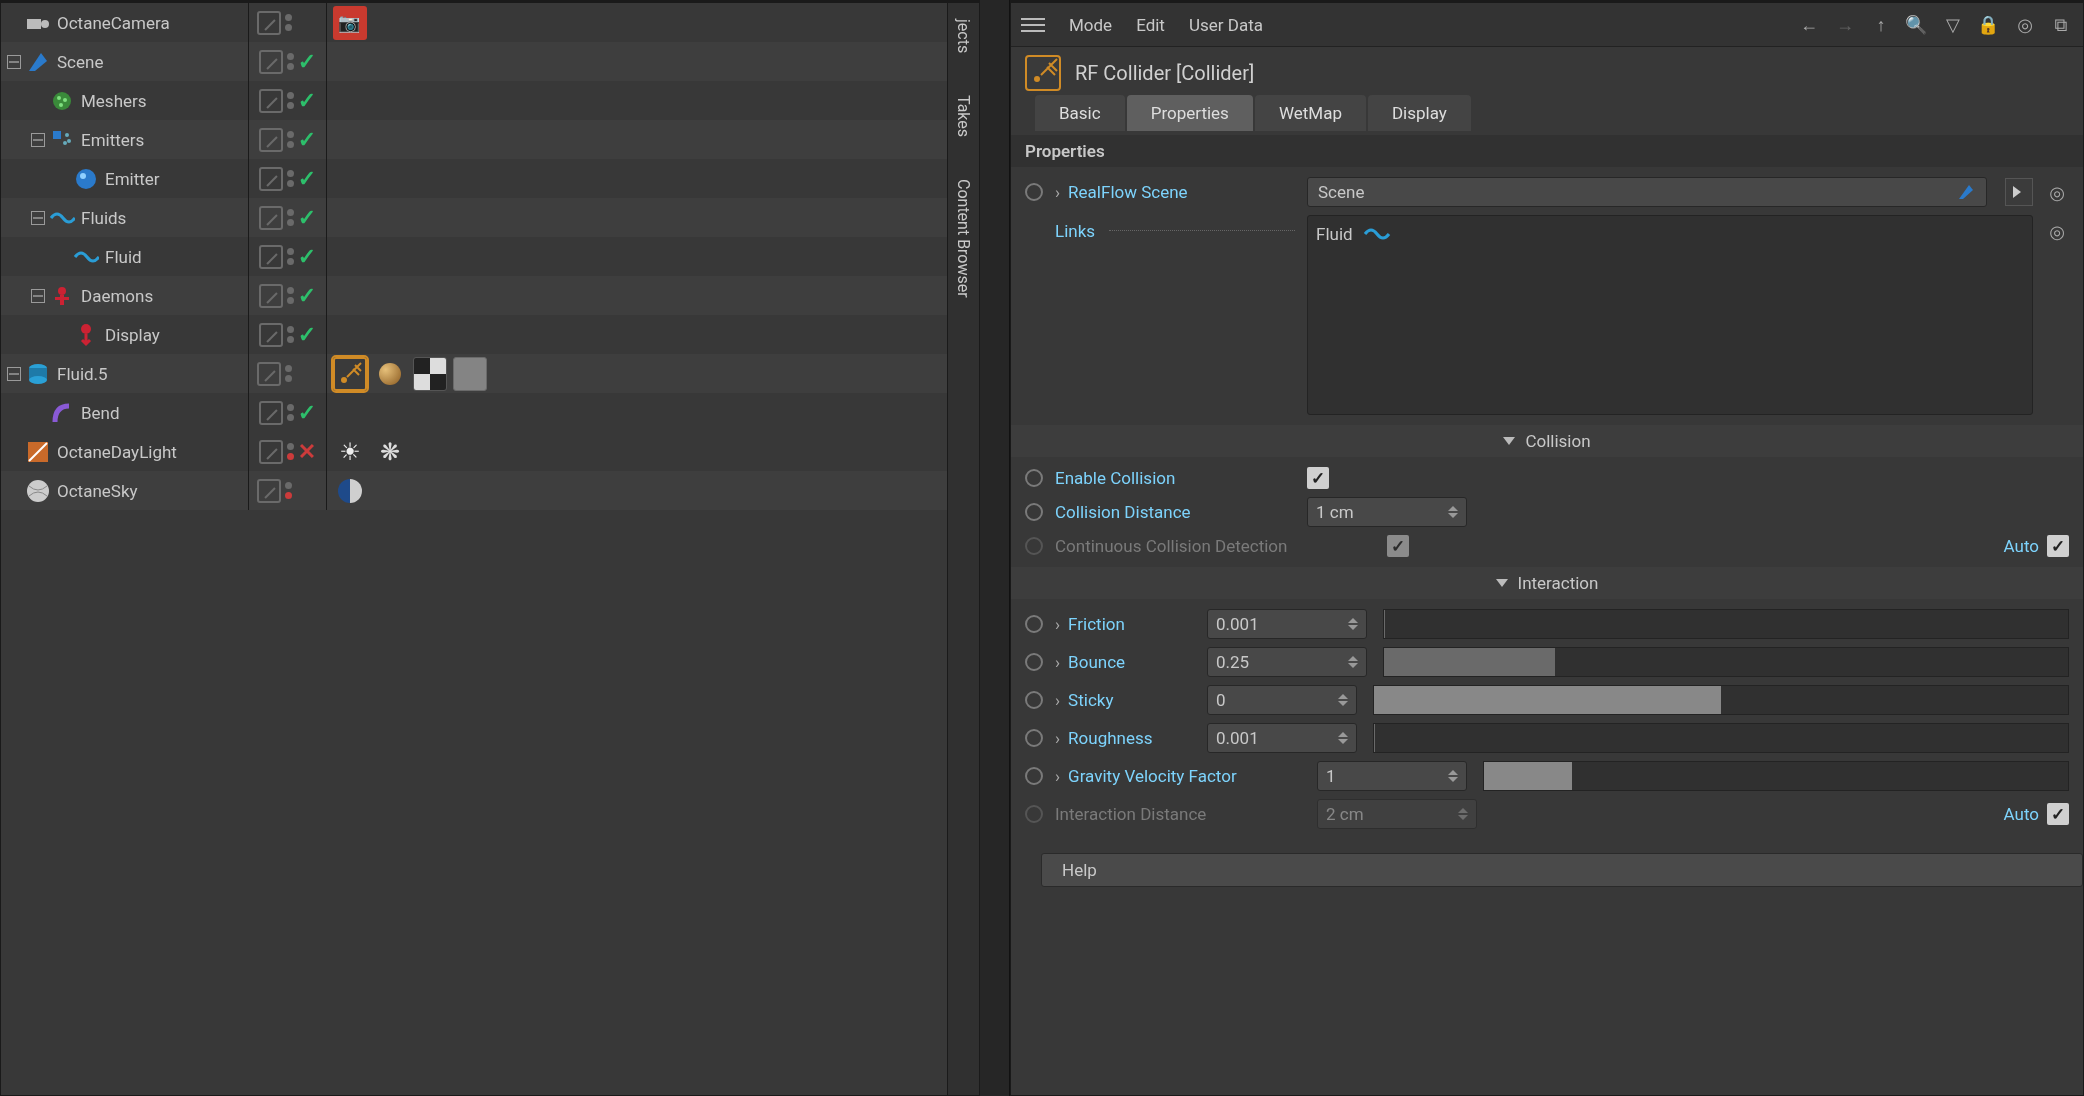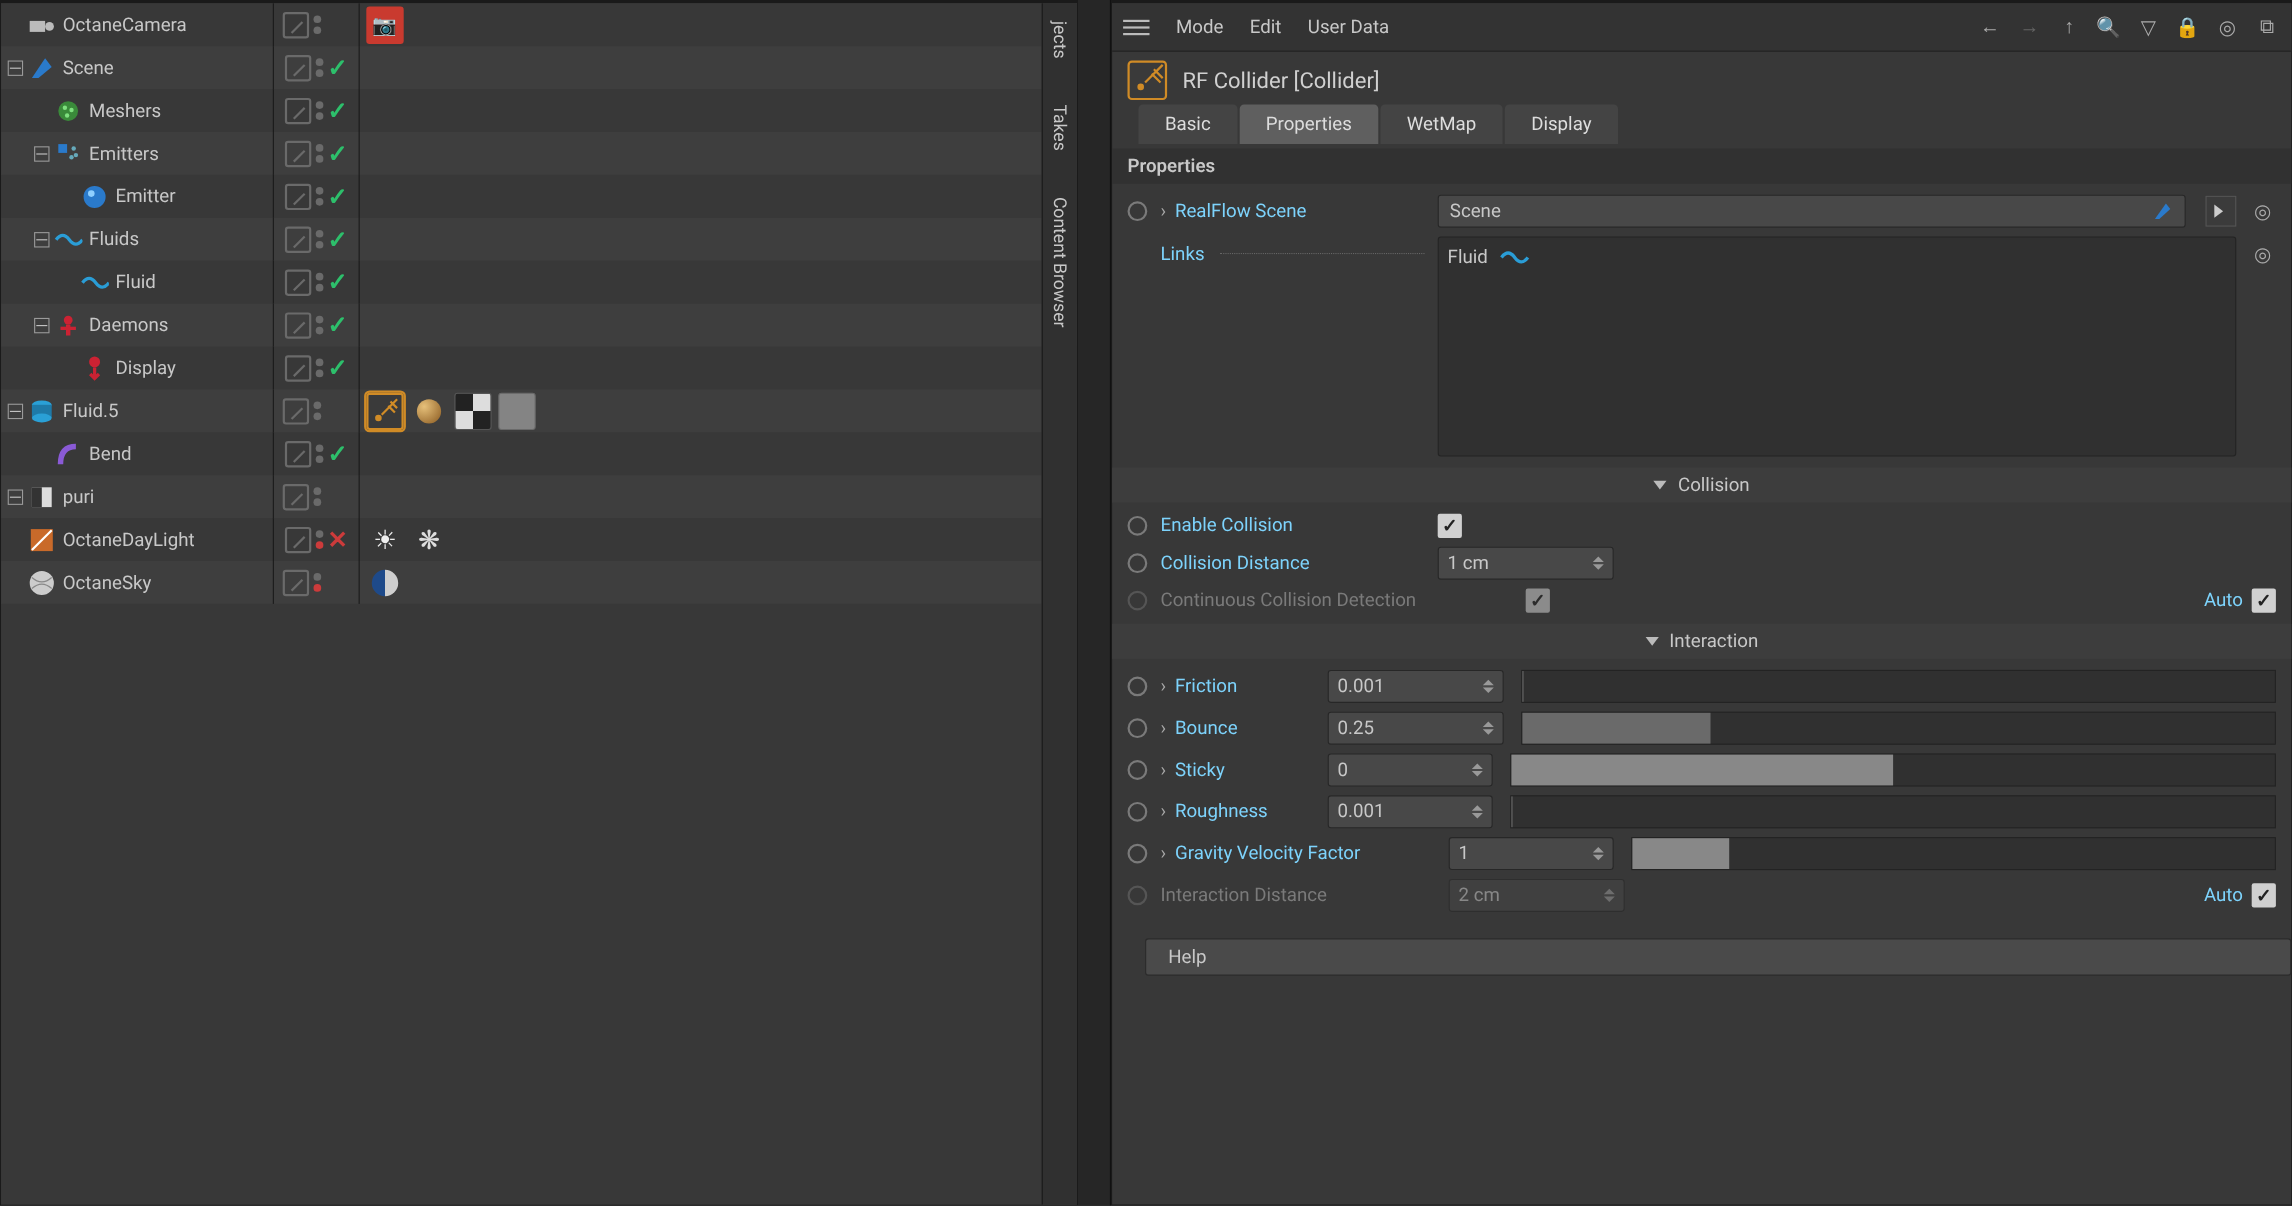--- a/index.html
+++ b/index.html
@@ -346,41 +346,20 @@
               </span>
               <span class="obj-label">Bend</span>
             </div>
             <div class="vis-col">
               <span class="edit-chip"></span>
               <span class="dots">
                 <span></span>
                 <span></span>
               </span>
               <span class="check">✓</span>
-            </div>
-            <div class="tag-col"></div>
-          </div>
-          <div class="row alt">
-            <div class="name-col">
-              <span class="expander box plus" style="margin-left: 4px;"></span>
-              <span class="obj-icon">
-                <svg width="26" height="26">
-                  <rect x="4" y="4" width="18" height="18" fill="#ddd"></rect>
-                  <rect x="4" y="4" width="9" height="18" fill="#333"></rect>
-                </svg>
-              </span>
-              <span class="obj-label">puri</span>
-            </div>
-            <div class="vis-col">
-              <span class="edit-chip"></span>
-              <span class="dots">
-                <span></span>
-                <span></span>
-              </span>
-              <span style="width:22px"></span>
             </div>
             <div class="tag-col"></div>
           </div>
           <div class="row">
             <div class="name-col">
               <span class="expander" style="margin-left: 4px;"></span>
               <span class="obj-icon">
                 <svg width="26" height="26">
                   <rect x="3" y="3" width="20" height="20" fill="#c96a2a"></rect>
                   <path d="M4 22 L22 4" stroke="#fff" stroke-width="2"></path>

